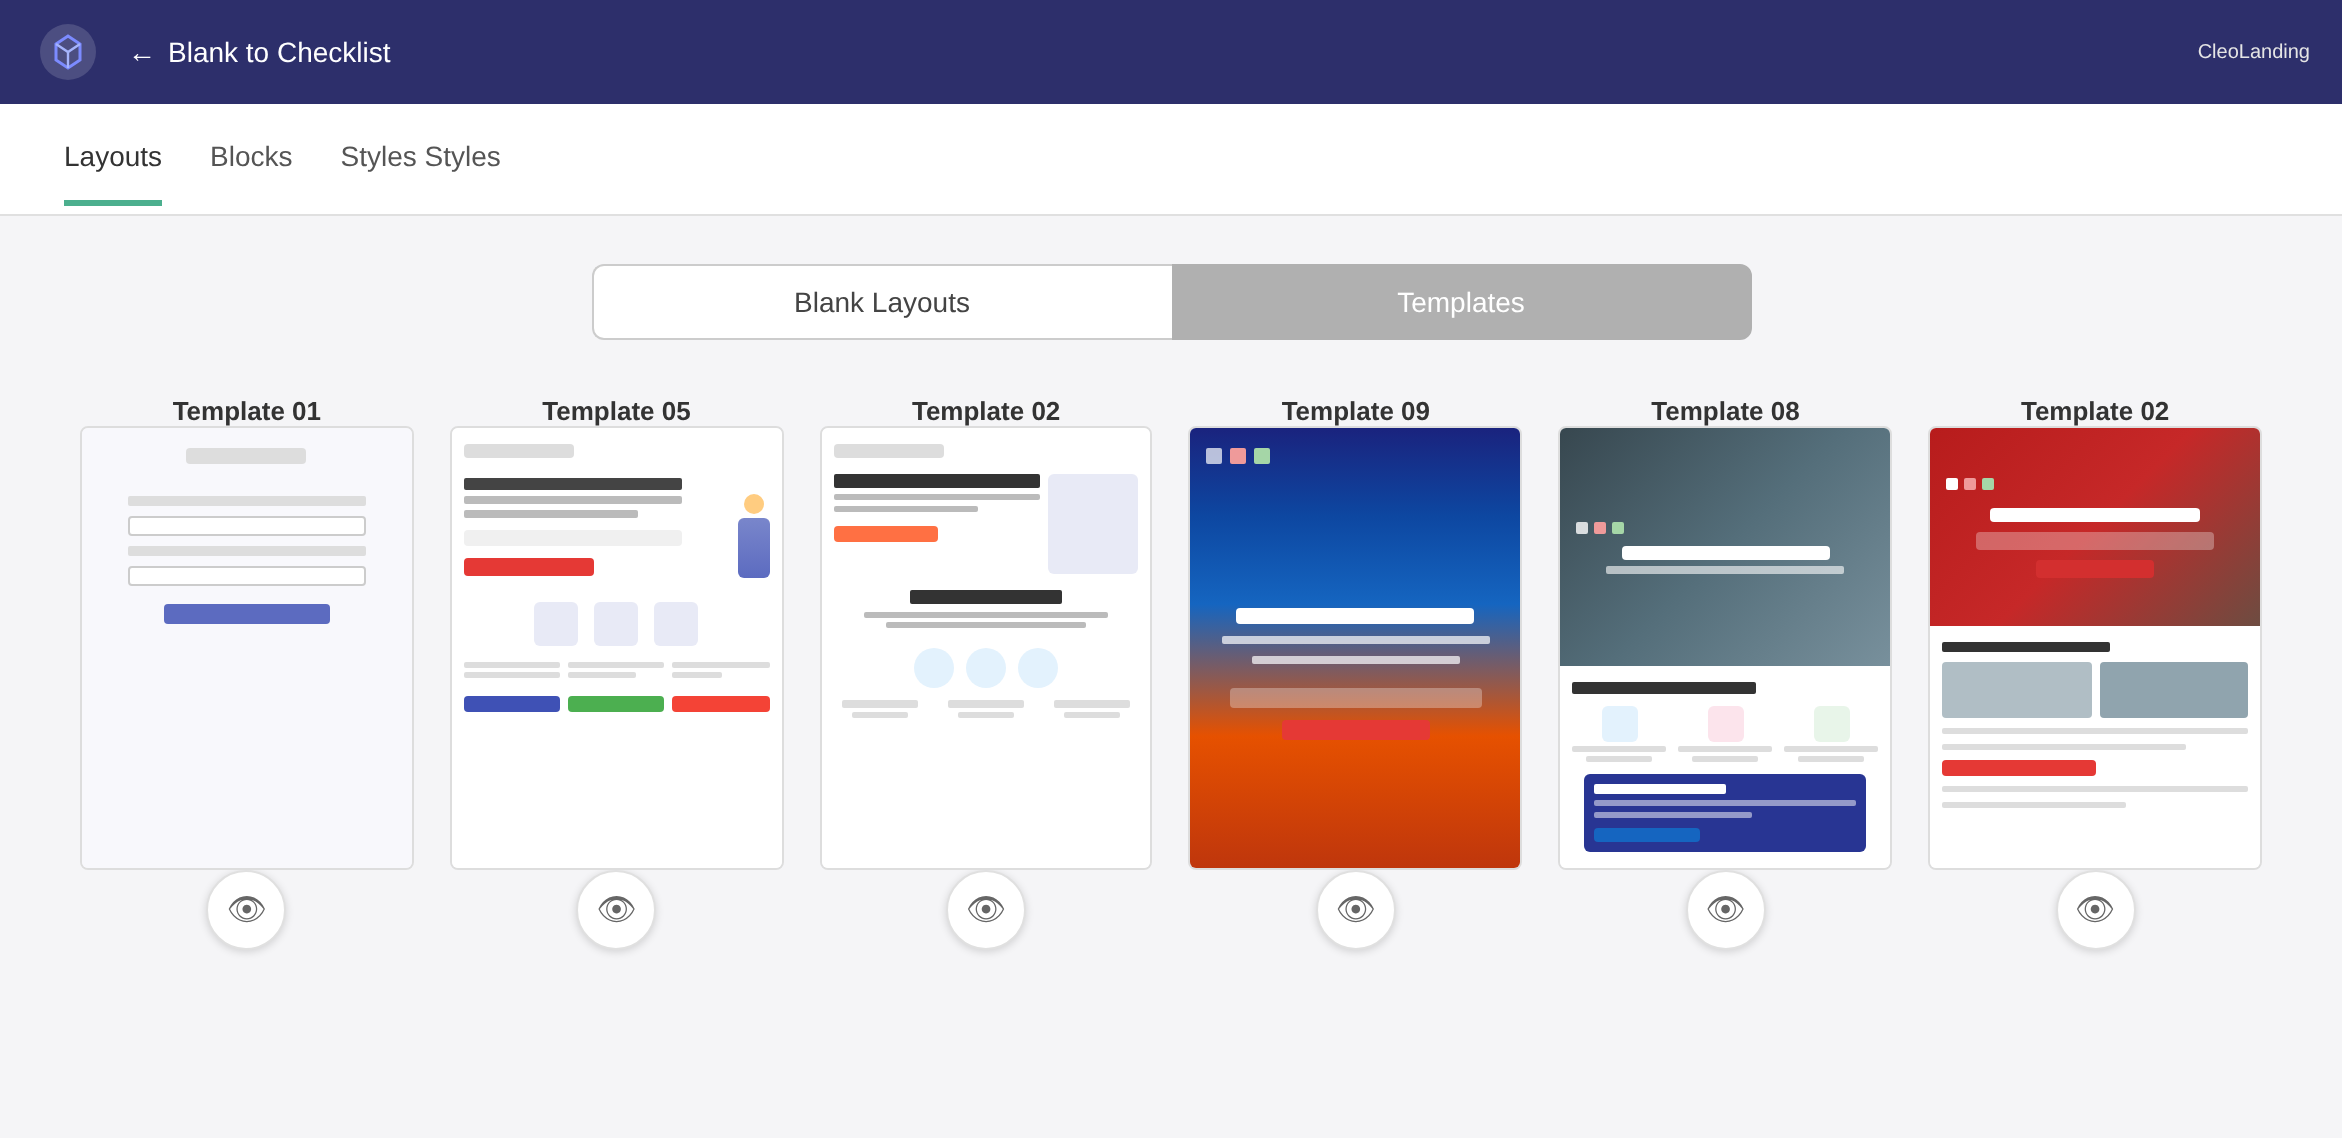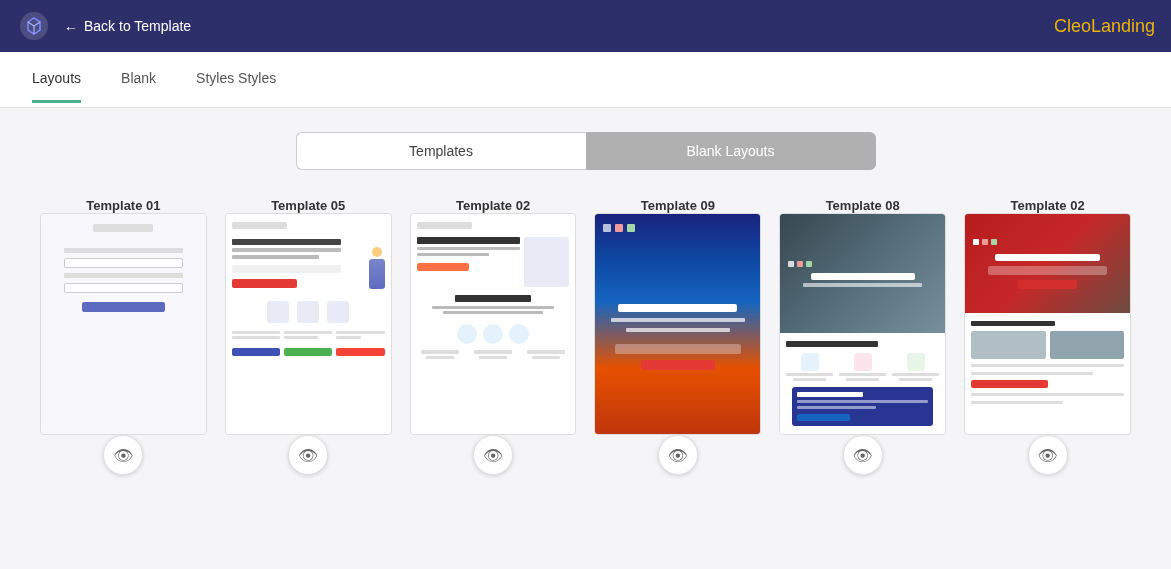--- a/index.html
+++ b/index.html
@@ -35,33 +35,33 @@
     .back-btn {
       display: flex;
       align-items: center;
       gap: 6px;
       color: #fff;
       font-size: 14px;
       cursor: pointer;
       text-decoration: none;
     }
     .site-name {
-      color: #eab308;
-      font-size: 18px;
+      color: #e5e5e5;
+      font-size: 10px;
     }
 
     
     .tabs-bar {
       background: #fff;
       display: flex;
       align-items: center;
       padding: 0 32px;
       border-bottom: 1px solid #e0e0e0;
       height: 56px;
-      gap: 40px;
+      gap: 24px;
     }
     .tab-item {
       font-size: 14px;
       color: #555;
       cursor: pointer;
       padding-bottom: 14px;
       padding-top: 14px;
       border-bottom: 3px solid transparent;
       white-space: nowrap;
     }
@@ -322,37 +322,37 @@
     <div class="logo-icon">
       <svg width="28" height="28" viewBox="0 0 28 28" fill="none">
         <circle cx="14" cy="14" r="14" fill="rgba(255,255,255,0.15)"></circle>
         <path d="M8 10 L14 6 L20 10 L20 18 L14 22 L8 18Z" fill="none" stroke="#7c8bff" stroke-width="1.5"></path>
         <path d="M8 10 L14 14 L20 10" stroke="#a5b4fc" stroke-width="1.2"></path>
         <path d="M14 14 L14 22" stroke="#a5b4fc" stroke-width="1.2"></path>
       </svg>
     </div>
     <a class="back-btn">
       <span>←</span>
-      <span>Back to Template</span>
+      <span>Blank to Checklist</span>
     </a>
   </div>
   <div class="site-name">CleoLanding</div>
 </div>
 
 <div class="tabs-bar">
   <div class="tab-item active">Layouts</div>
-  <div class="tab-item">Blank</div>
+  <div class="tab-item">Blocks</div>
   <div class="tab-item">Styles Styles</div>
 </div>
 
 <div class="main">
 
   <div class="toggle-group">
+    <button class="toggle-btn">Blank Layouts</button>
     <button class="toggle-btn">Templates</button>
-    <button class="toggle-btn">Blank Layouts</button>
   </div>
 
   <div class="templates-grid">
 
     <div class="template-item">
       <div class="template-label">Template 01</div>
       <div class="template-preview">
         <div class="t01" style="height:100%;">
           <div class="t01-logo"></div>
           <div class="t01-form">

